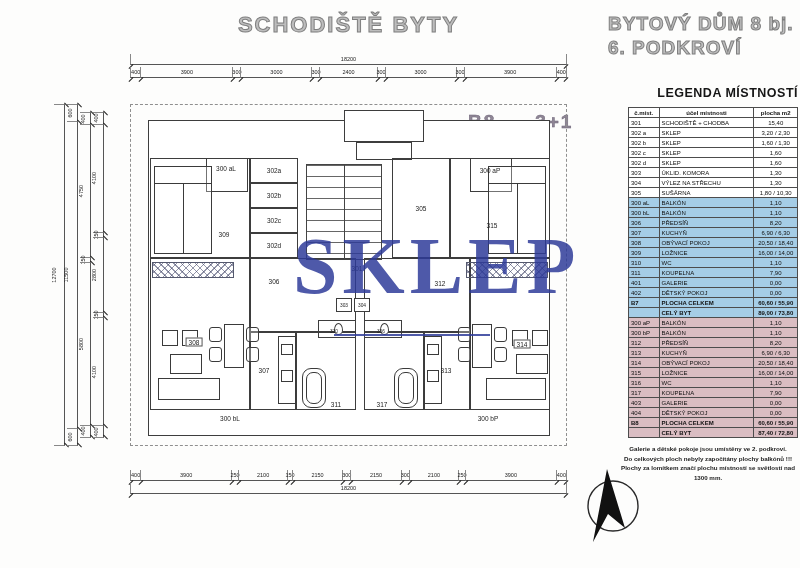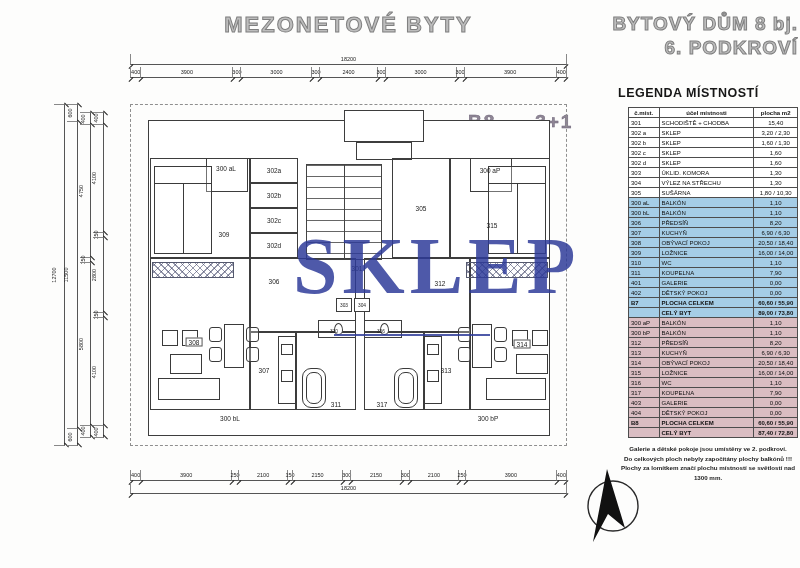--- a/index.html
+++ b/index.html
@@ -2,22 +2,22 @@
 <html><head>
 <meta charset="utf-8">
 <style>
   html,body{margin:0;padding:0;background:#e8e8e8;}
   #root{position:relative;width:800px;height:568px;background:#fdfdfc;overflow:hidden;
         font-family:"Liberation Sans", sans-serif;}
   .abs{position:absolute;box-sizing:border-box;}
   
   .hollow{font-weight:bold;color:#bdbdbd;-webkit-text-stroke:1px #7f7f7f;}
   #main-title{left:130px;top:12px;width:437px;text-align:center;font-size:22px;letter-spacing:2px;}
-  #right-title{left:608px;top:12px;width:190px;text-align:right;font-size:19px;line-height:1.25;letter-spacing:1px;}
-  #legend-heading{left:618px;top:86px;width:180px;text-align:left;font-size:12.5px;font-weight:bold;color:#161616;letter-spacing:.5px;}
+  #right-title{left:608px;top:12px;width:190px;text-align:left;font-size:19px;line-height:1.25;letter-spacing:1px;}
+  #legend-heading{left:618px;top:86px;width:180px;text-align:right;font-size:12.5px;font-weight:bold;color:#161616;letter-spacing:.5px;}
   .apt-title{font-size:19px;font-weight:bold;letter-spacing:2px;word-spacing:8px;}
   #apt-b7{left:138px;top:106px;color:#6c8fae;-webkit-text-stroke:.5px #54779a;}
   #apt-b8{left:468px;top:111px;color:#8f8695;-webkit-text-stroke:.5px #6e6579;}
   
   #legend-table{position:absolute;left:628px;top:107px;width:170px;border-collapse:collapse;
                 font-size:6px;color:#111;z-index:3;}
   #legend-table th,#legend-table td{border:1px solid #4c4c4c;padding:0 2px;height:9px;line-height:1;
                 font-weight:normal;background:#fff;}
   #legend-table th{font-weight:bold;text-align:center;}
   #legend-table td.c-no{width:26px;}
@@ -78,21 +78,21 @@
   #wm-gaia{left:293px;top:226px;font-size:80px;font-weight:600;letter-spacing:5px;}
   #wm-reality{left:332px;top:292px;font-size:42px;font-weight:500;letter-spacing:1px;}
   #wm-line{left:334px;top:334px;width:156px;height:2px;background:#2d3a99;opacity:.84;z-index:6;}
   #north{position:absolute;left:580px;top:466px;z-index:3;}
 </style>
 </head>
 <body>
 
 <div id="root">
 
-  <div class="abs hollow" id="main-title">MEZONETOVÉ BYTY</div>
+  <div class="abs hollow" id="main-title">SCHODIŠTĚ BYTY</div>
   <div class="abs hollow" id="right-title">
     <div>BYTOVÝ DŮM 8 bj.</div>
     <div>6. PODKROVÍ</div>
   </div>
   <div class="abs" id="legend-heading">LEGENDA MÍSTNOSTÍ</div>
   <div class="abs apt-title" id="apt-b8">B8 - 3+1</div>
 
   <div>
 
     <div class="shape roof" style="left:130px;top:104px;width:437px;height:342px;"></div>

